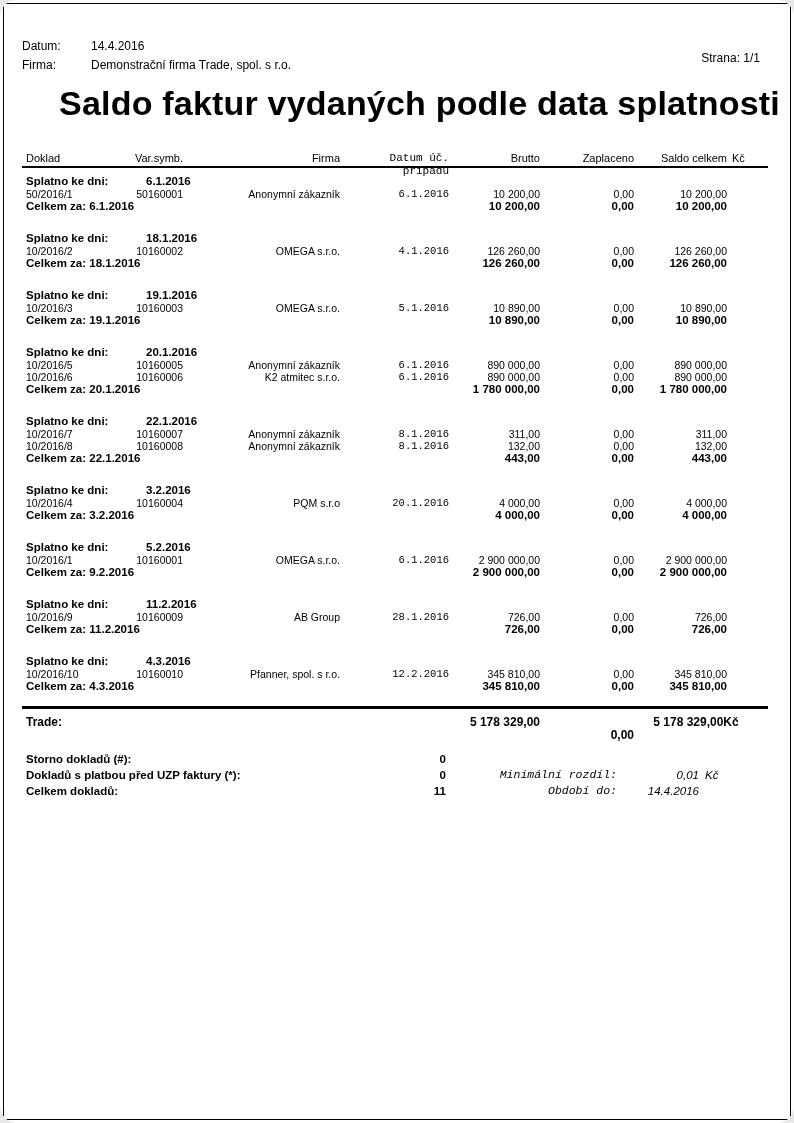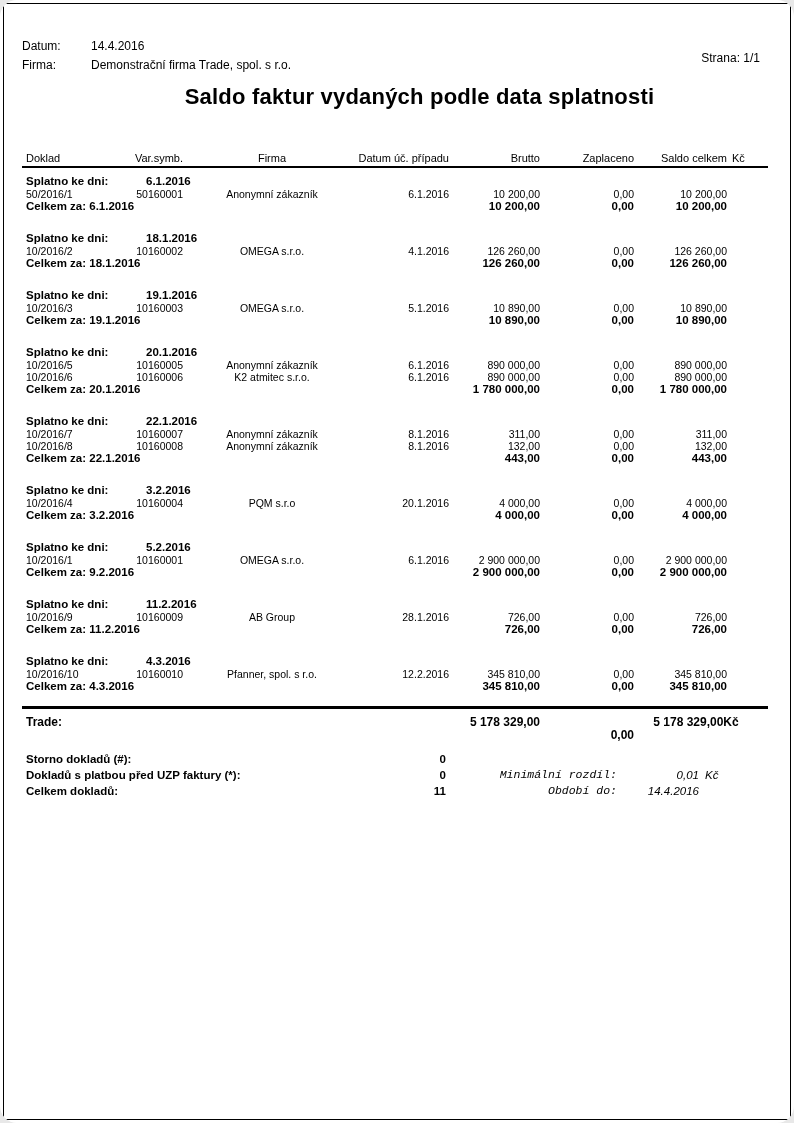--- a/index.html
+++ b/index.html
@@ -12,28 +12,28 @@
     margin:0 auto;
     overflow:hidden;
     border-radius:17px;
   }
   .page-border{position:absolute;inset:3px;border:1px solid #000;pointer-events:none;}
 
   
   .meta-row{position:absolute;left:22px;font-size:12px;line-height:14px;}
   .meta-label{display:inline-block;width:69px;}
   .page-num{position:absolute;right:34px;top:51px;font-size:12px;line-height:14px;}
-  .title{position:absolute;left:0;right:0;top:84px;text-align:center;font-size:22px;font-weight:bold;letter-spacing:0.2px;margin-left:45px;}
+  .title{position:absolute;left:0;right:0;top:84px;text-align:center;font-size:34px;font-weight:bold;letter-spacing:0.2px;margin-left:45px;}
 
   
   .tgrid{display:grid;grid-template-columns:97px 60px 157px 109px 91px 94px 93px 1fr;}
   .c-doklad{text-align:left;}
   .c-varsymb{text-align:right;}
-  .c-firma{text-align:center;padding-left:21px;}
-  .c-datum{text-align:right;}
+  .c-firma{text-align:right;padding-left:21px;}
+  .c-datum{text-align:right;font-family:Liberation Mono, monospace;}
   .c-brutto{text-align:right;}
   .c-zapl{text-align:right;}
   .c-saldo{text-align:right;}
   .c-kc{text-align:left;padding-left:5px;}
 
   .colhead{position:absolute;left:26px;width:742px;top:152px;font-size:11px;line-height:13px;}
   .rule{position:absolute;left:22px;width:746px;background:#000;}
   .rule-head{top:166px;height:2px;}
   .rule-total{top:706px;height:3px;}
 

